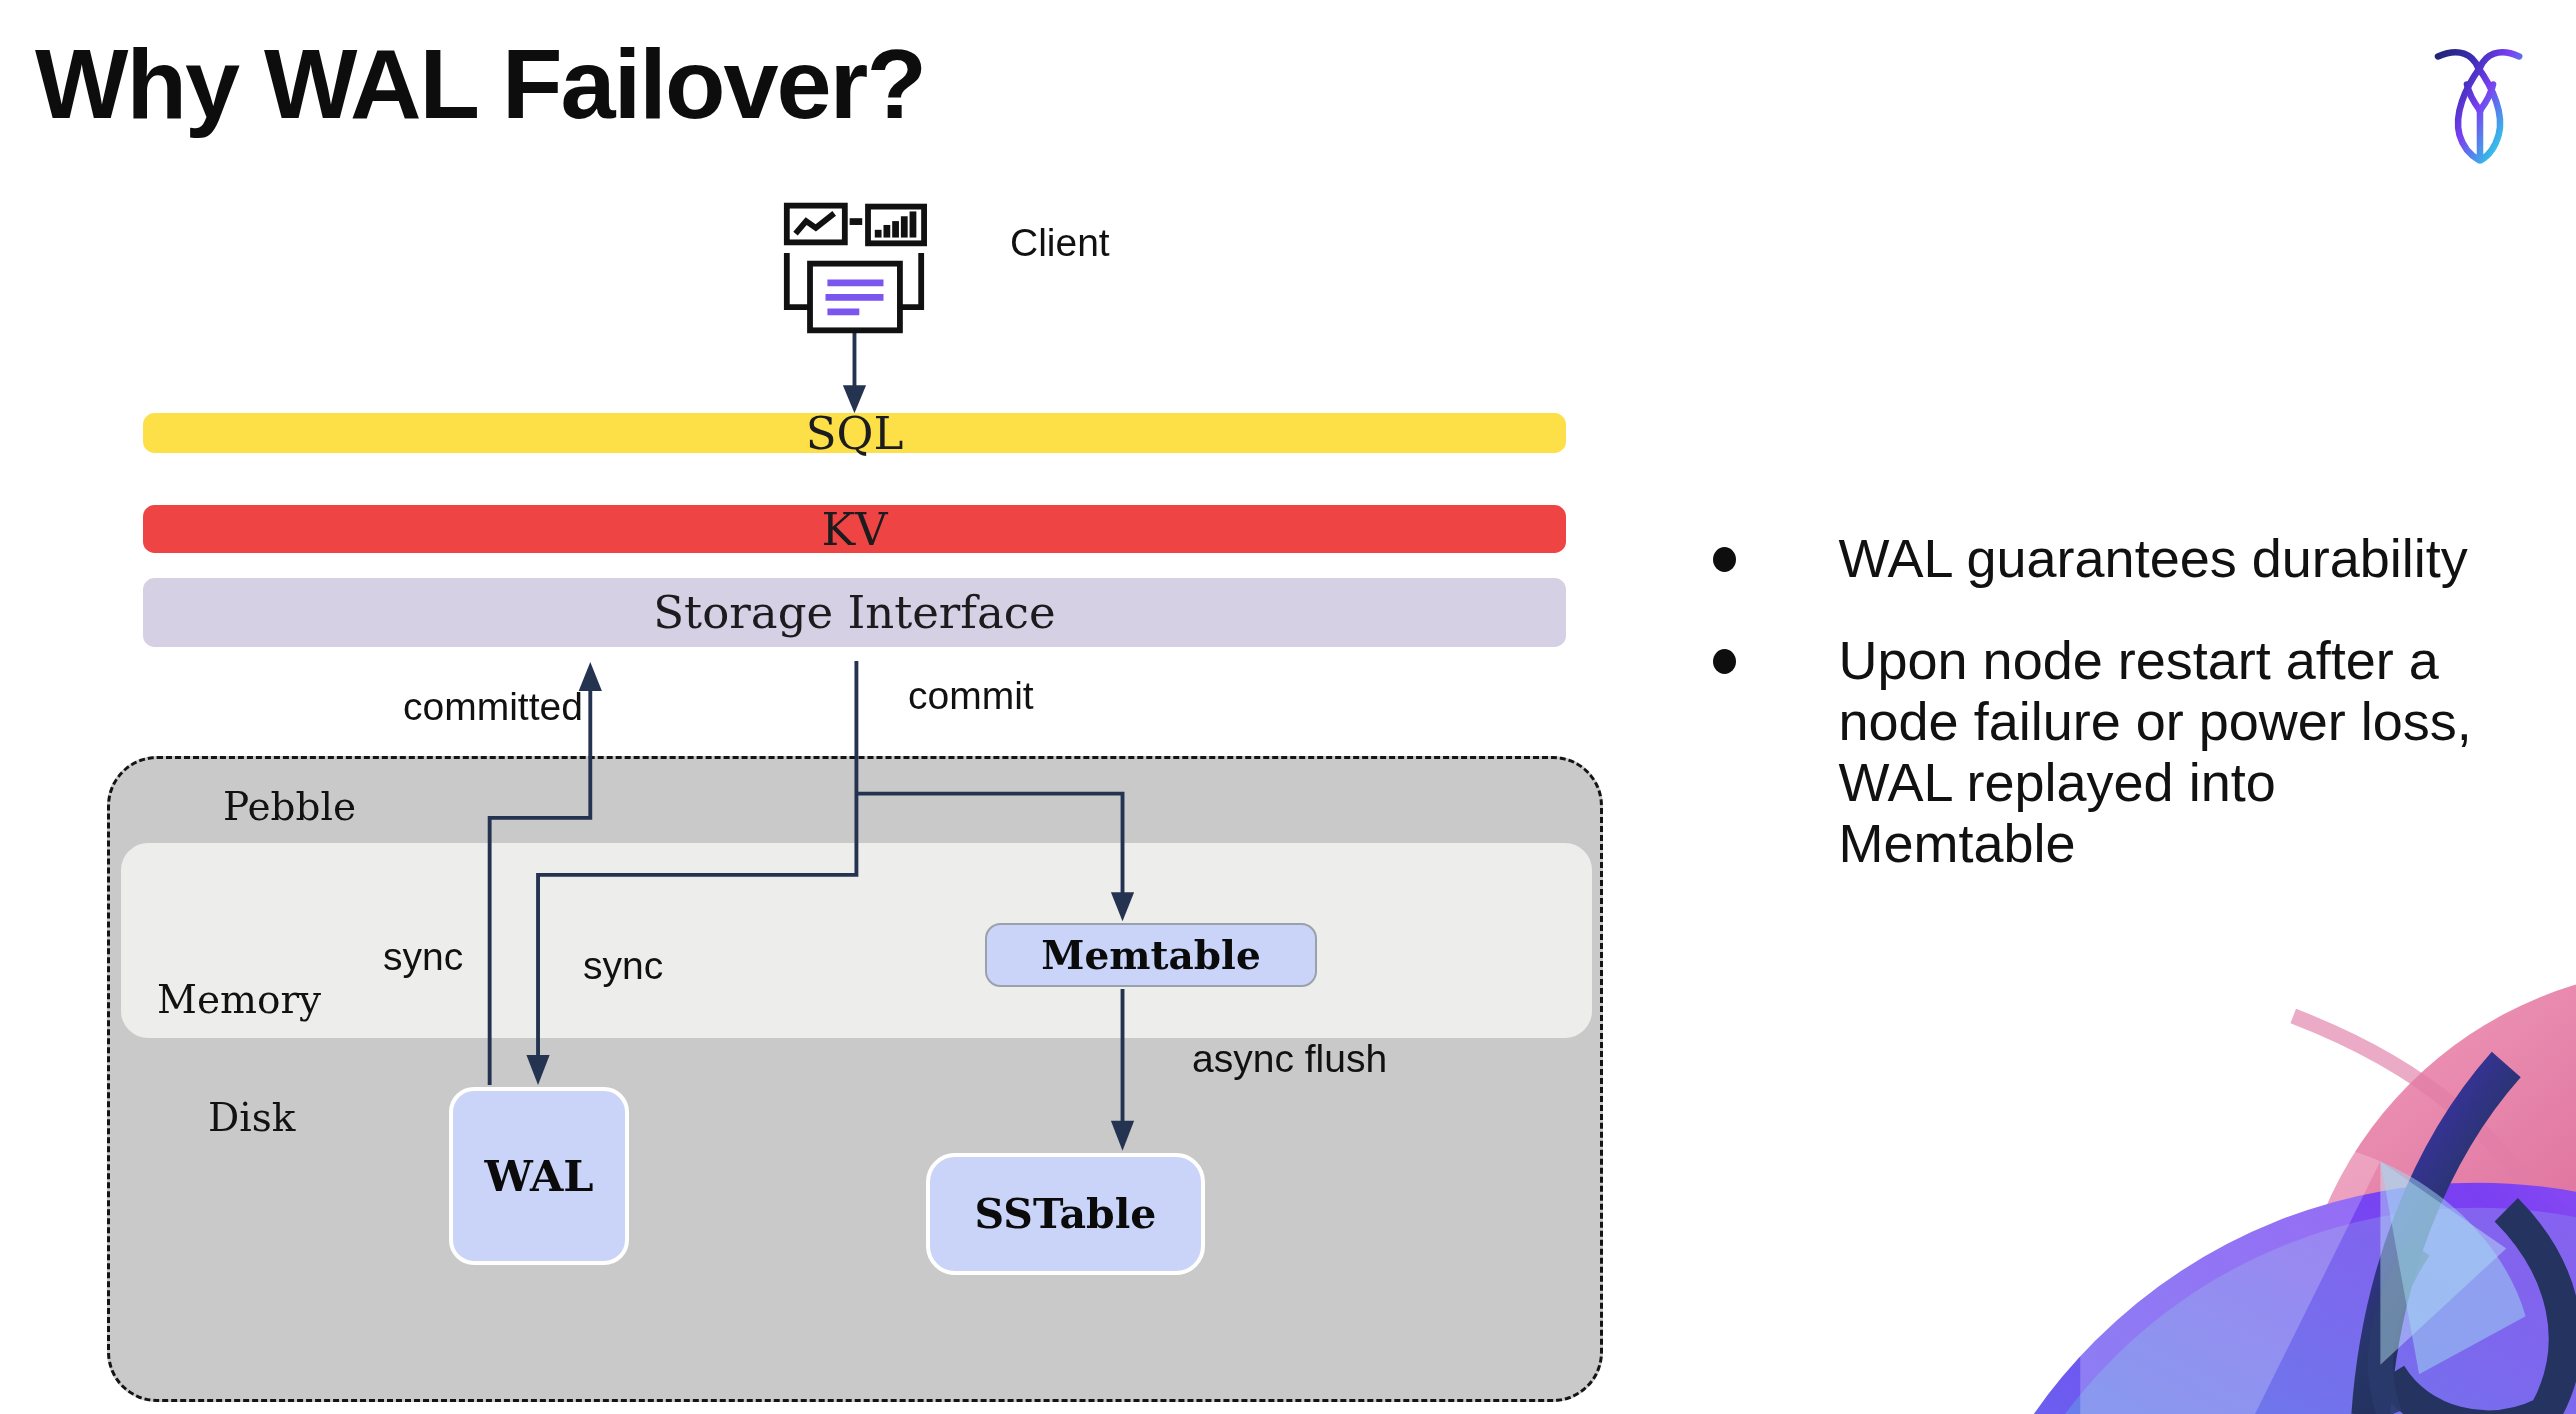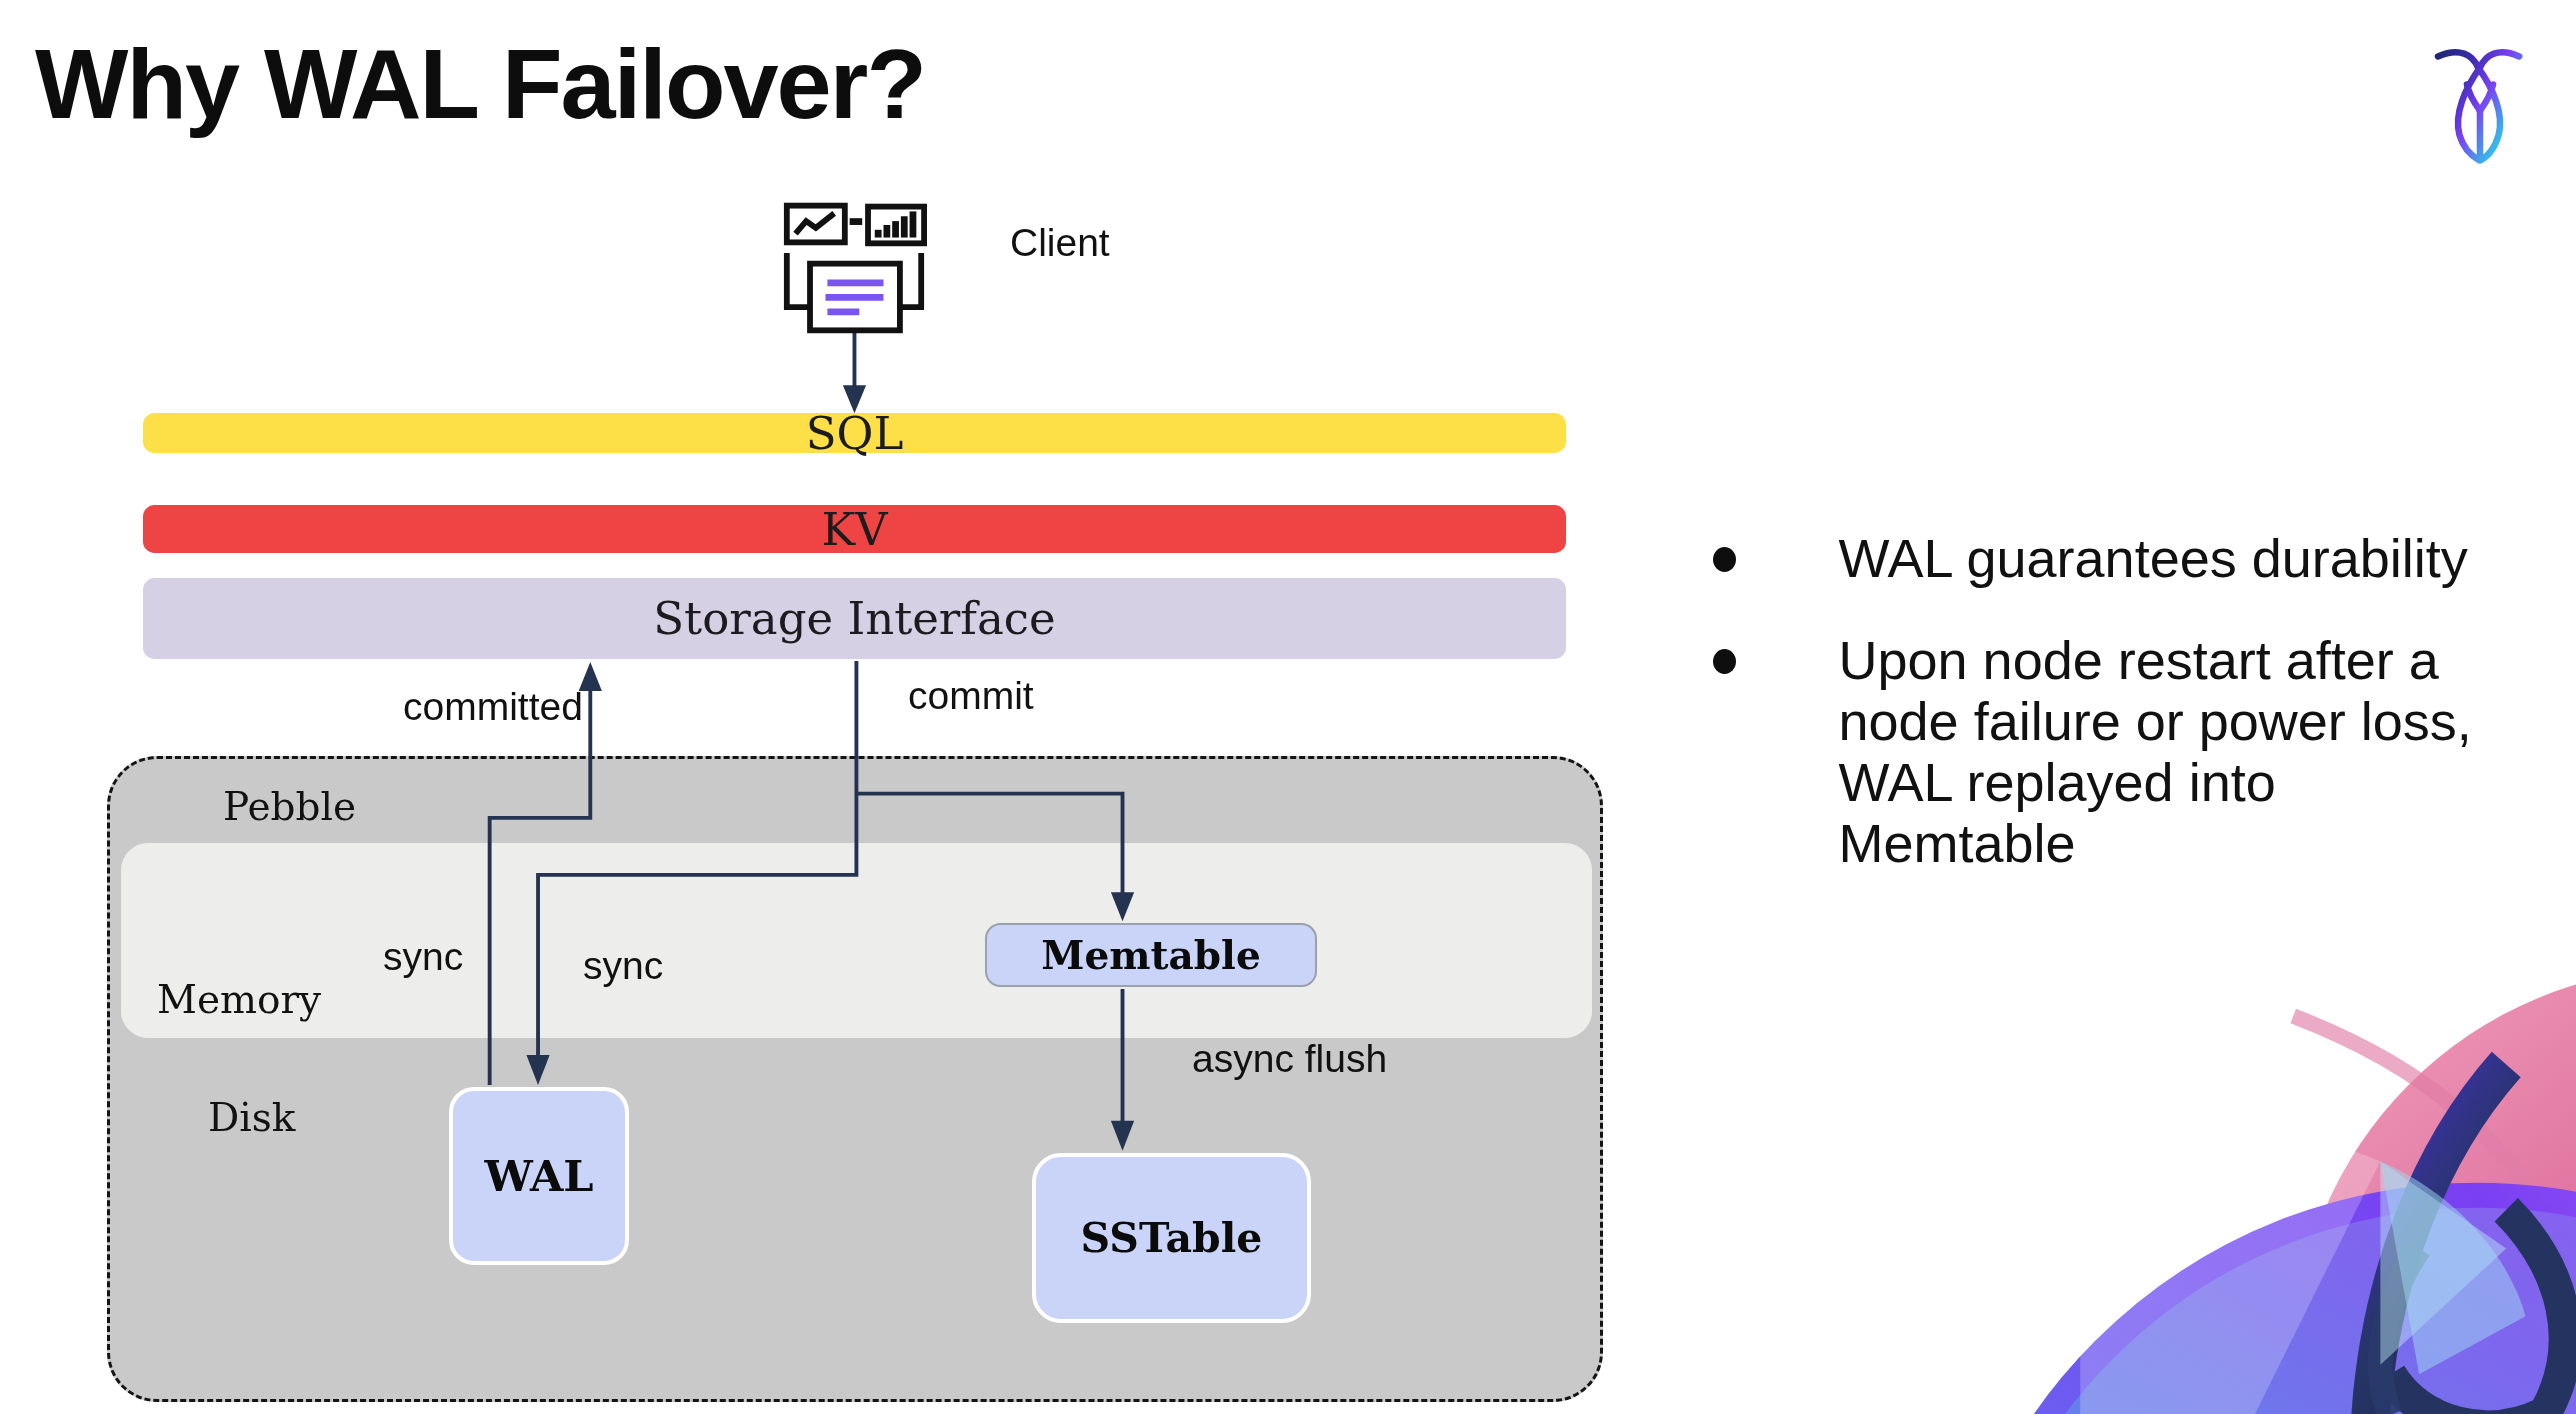--- a/index.html
+++ b/index.html
@@ -16,21 +16,21 @@
   }
 
   
   .bar {
     left:143px; width:1423px; border-radius:11.6px; z-index:4;
     display:flex; align-items:center; justify-content:center;
     font-family:"DejaVu Serif", serif; font-size:45px; color:#1c1c1e;
   }
   .bar-sql     { top:413px; height:40px; background:#fde047; }
   .bar-kv      { top:505px; height:48px; background:#ef4444; }
-  .bar-storage { top:578px; height:81px; background:#d6d0e5; }
+  .bar-storage { top:578px; height:69px; background:#d6d0e5; }
 
   
   .pebble {
     left:107px; top:756px; width:1496px; height:646px;
     background:#c9c9c9; border:3.9px dashed #141414; border-radius:50px; z-index:1;
   }
   .memory-band {
     left:121px; top:843px; width:1471px; height:195px;
     background:#ededec; border-radius:27px; z-index:2;
   }
@@ -42,21 +42,21 @@
   }
 
   
   .node {
     background:#c9d4f8; z-index:4;
     display:flex; align-items:center; justify-content:center;
     font-family:"DejaVu Serif", serif; font-weight:bold; color:#0b0b0b;
   }
   .node-wal      { left:449px;  top:1087px; width:180px; height:178px; border:4.8px solid #ffffff; border-radius:25px; font-size:43px; }
   .node-memtable { left:985px; top:923px;  width:332px; height:64px;  border:2.9px solid #9ba1ab; border-radius:15.5px; font-size:39px; }
-  .node-sstable  { left:1032px; top:1153px; width:279px; height:170px; border:4.8px solid #ffffff; border-radius:29px; font-size:41px; }
+  .node-sstable  { left:926px; top:1153px; width:279px; height:122px; border:4.8px solid #ffffff; border-radius:29px; font-size:41px; }
 
   .arrows { left:0; top:0; width:2576px; height:1415px; z-index:3; pointer-events:none; }
 
   
   .client-icon { left:774px; top:195px; width:160px; height:145px; z-index:4; }
 
   
   .bullets { left:1699px; top:528px; width:813px; z-index:5; }
   .bullet-row { display:flex; align-items:flex-start; }
   .bullet-row + .bullet-row { margin-top:41px; }

